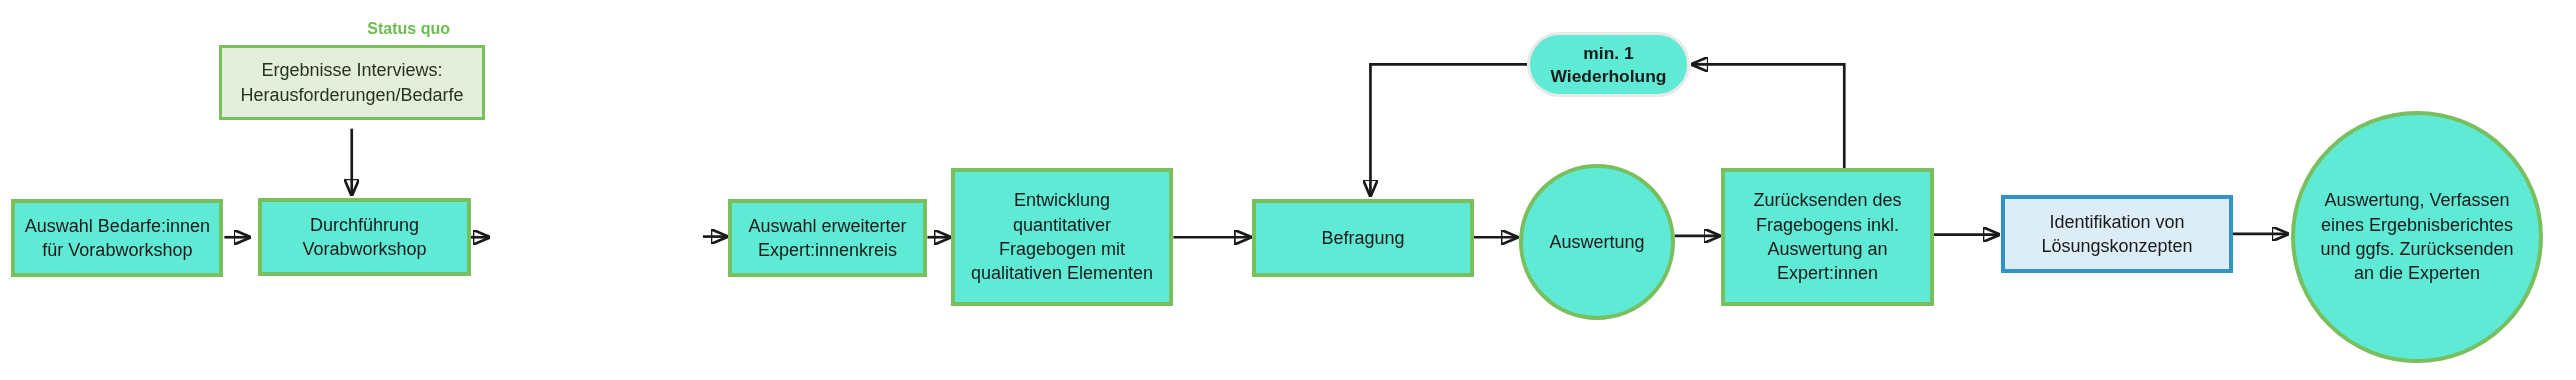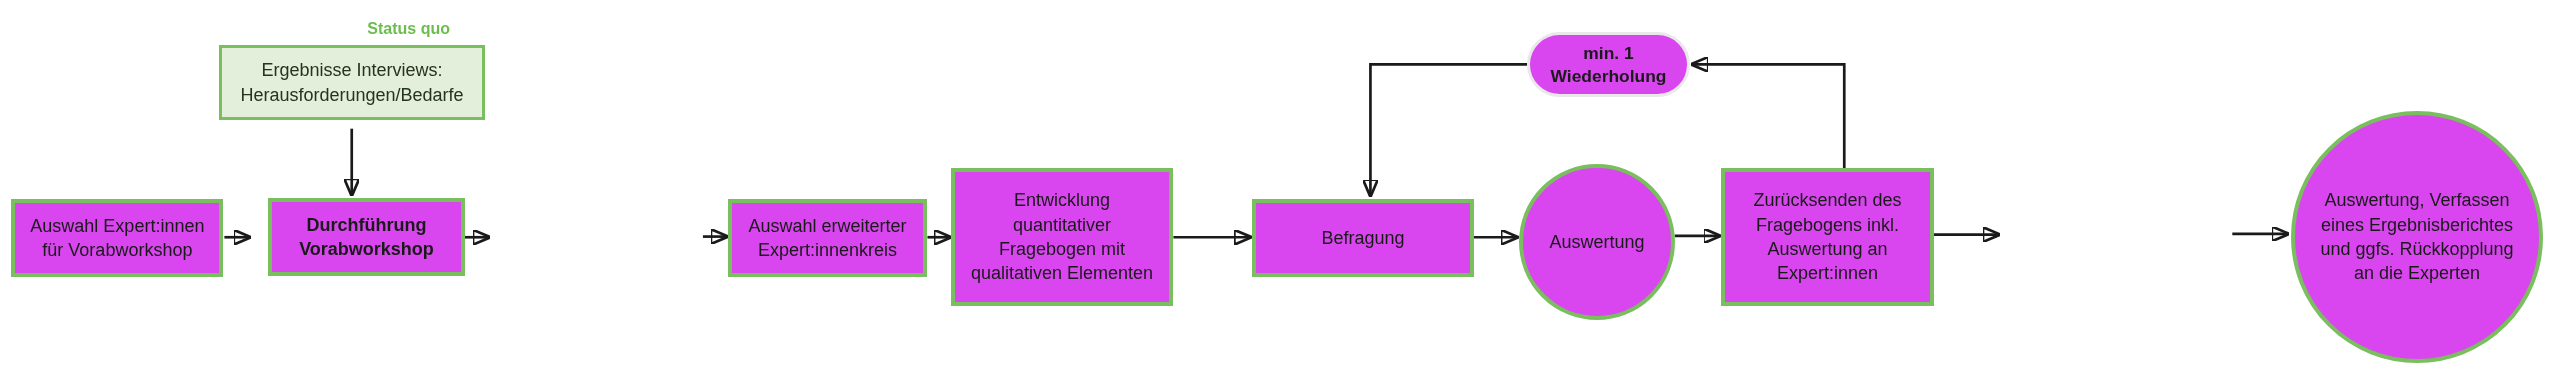--- a/index.html
+++ b/index.html
@@ -21,21 +21,21 @@
     font-family:"Liberation Sans", sans-serif;
     overflow:hidden;
   }
   .connectors{position:absolute;left:0;top:0;width:2576px;height:380px;}
   .connectors path{fill:none;stroke:var(--line);stroke-width:4px;}
   .node{
     position:absolute;
     box-sizing:border-box;
     display:flex;align-items:center;justify-content:center;
     text-align:center;
-    background:#d946ef;
+    background:#5eead4;
     border:4px solid var(--green);
     color:var(--text);
     font-size:18px;line-height:1.35;
   }
   .node .node-label{white-space:pre-line;display:block;width:100%;padding:0 4px;}
   .node.blue{border-color:var(--blue);background:var(--blue-fill);}
   .node.green-filled{background:var(--green-fill);color:var(--green-dark-text);border-width:3.4px;}
   .node.circle{border-radius:50%;border-width:4.7px;}
   .node.pill{
     border-radius:40px;
@@ -75,25 +75,25 @@
   </svg>
 
   <div class="heading" style="left:255px;top:20px;width:195px;">Status quo</div>
 
   <div class="node green-filled" style="left:219px;top:45px;width:266px;height:75px;">
     <span class="node-label">Ergebnisse Interviews:
 Herausforderungen/Bedarfe</span>
   </div>
 
   <div class="node" style="left:11.4px;top:199px;width:212px;height:78px;">
-    <span class="node-label">Auswahl Expert:innen
+    <span class="node-label">Auswahl Bedarfe:innen
 für Vorabworkshop</span>
   </div>
 
-  <div class="node" style="left:268px;top:198px;width:197px;height:78px;font-weight:bold;">
+  <div class="node" style="left:258px;top:198px;width:213px;height:78px;">
     <span class="node-label">Durchführung
 Vorabworkshop</span>
   </div>
 
 
   <div class="node" style="left:951px;top:168px;width:222px;height:138px;">
     <span class="node-label">Entwicklung
 quantitativer
 Fragebogen mit
 qualitativen Elementen</span>
@@ -112,25 +112,29 @@
     <span class="node-label">Befragung</span>
   </div>
 
   <div class="node" style="left:1721px;top:168px;width:213px;height:138px;">
     <span class="node-label">Zurücksenden des
 Fragebogens inkl.
 Auswertung an
 Expert:innen</span>
   </div>
 
+  <div class="node blue" style="left:2001px;top:195px;width:232px;height:78px;">
+    <span class="node-label">Identifikation von
+Lösungskonzepten</span>
+  </div>
 
   <div class="node circle" style="left:2291px;top:111px;width:252px;height:252px;">
     <span class="node-label">Auswertung, Verfassen
 eines Ergebnisberichtes
-und ggfs. Rückkopplung
+und ggfs. Zurücksenden
 an die Experten</span>
   </div>
 
   <div class="node pill" style="left:1527px;top:32px;width:163px;height:65px;">
     <span class="node-label">min. 1
 Wiederholung</span>
   </div>
 
 </div>
 

